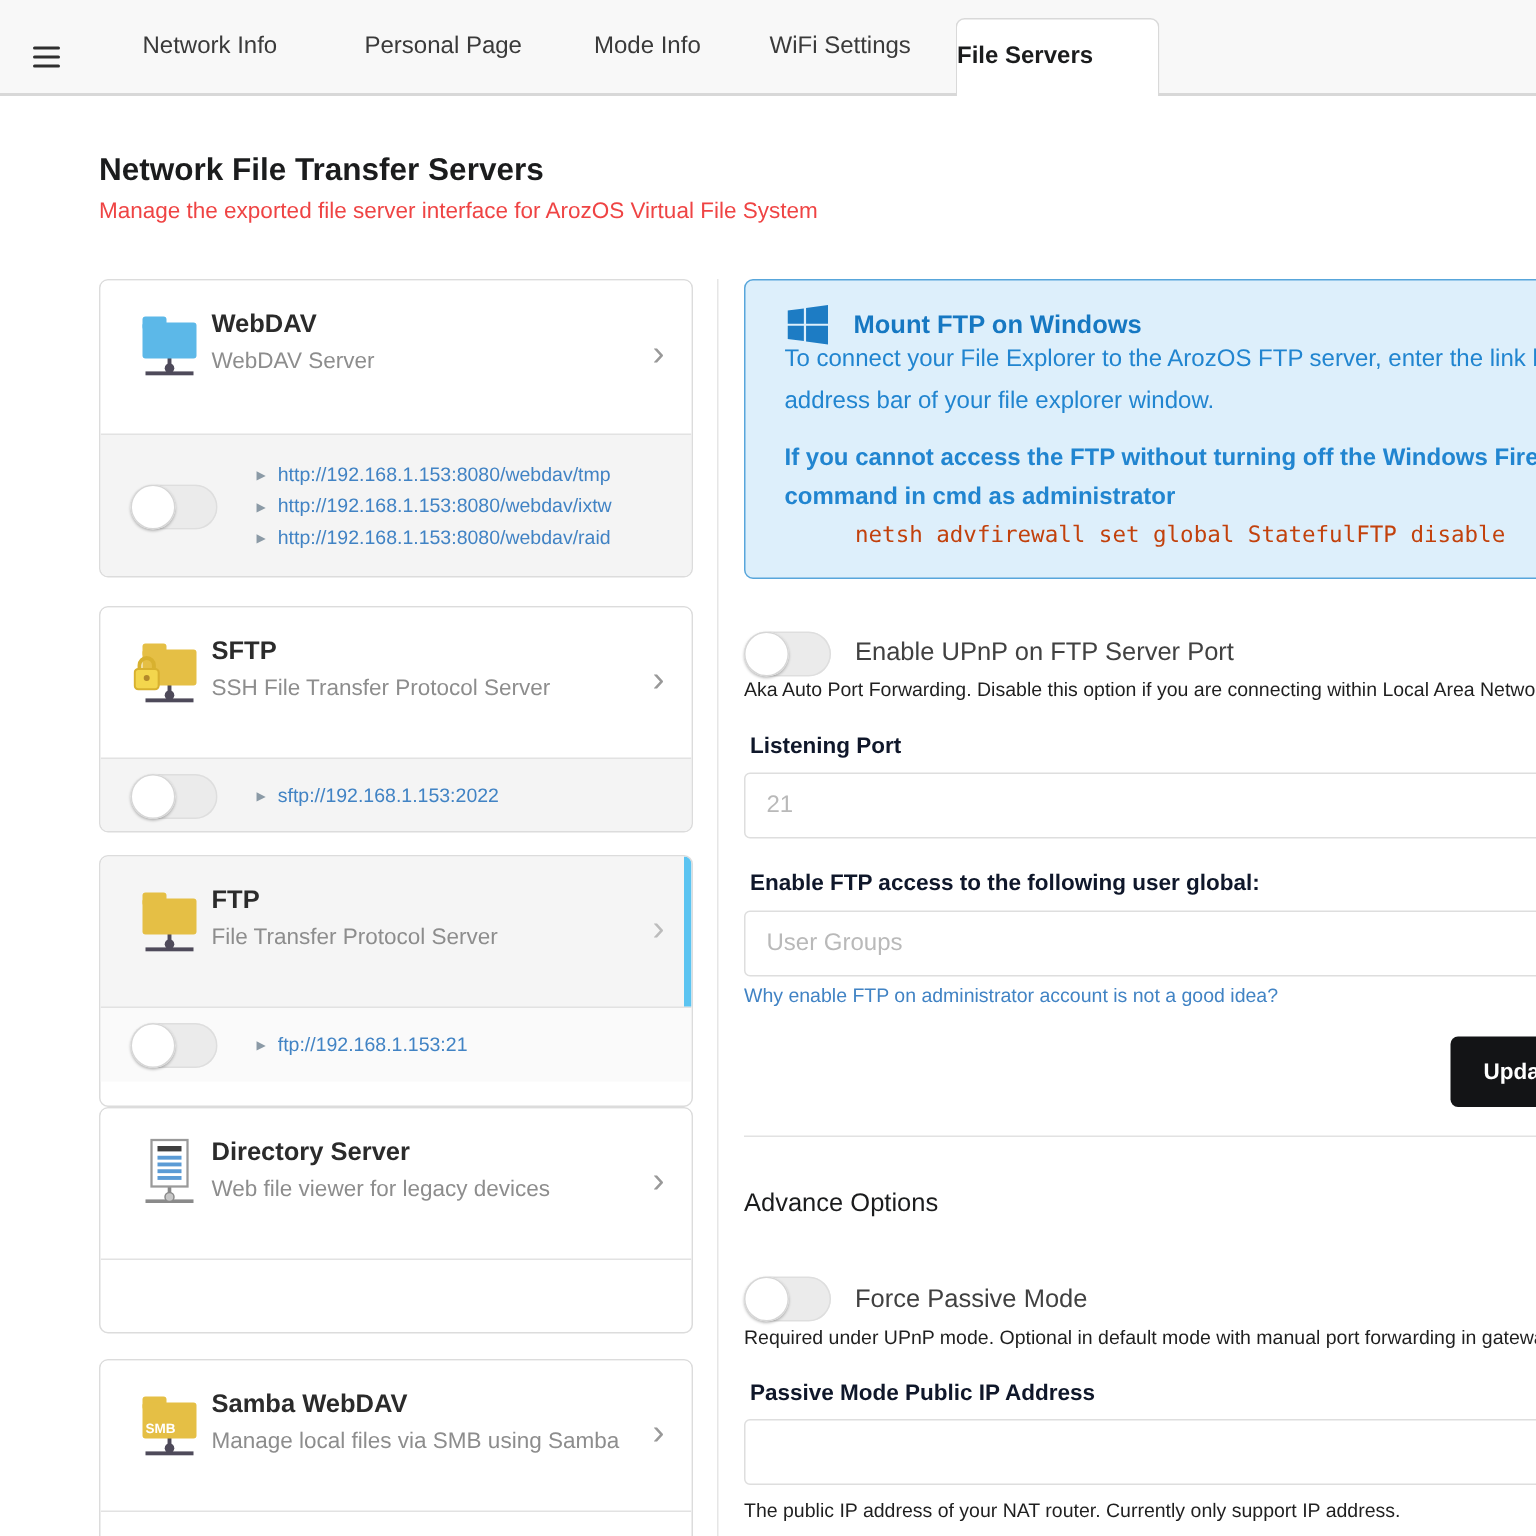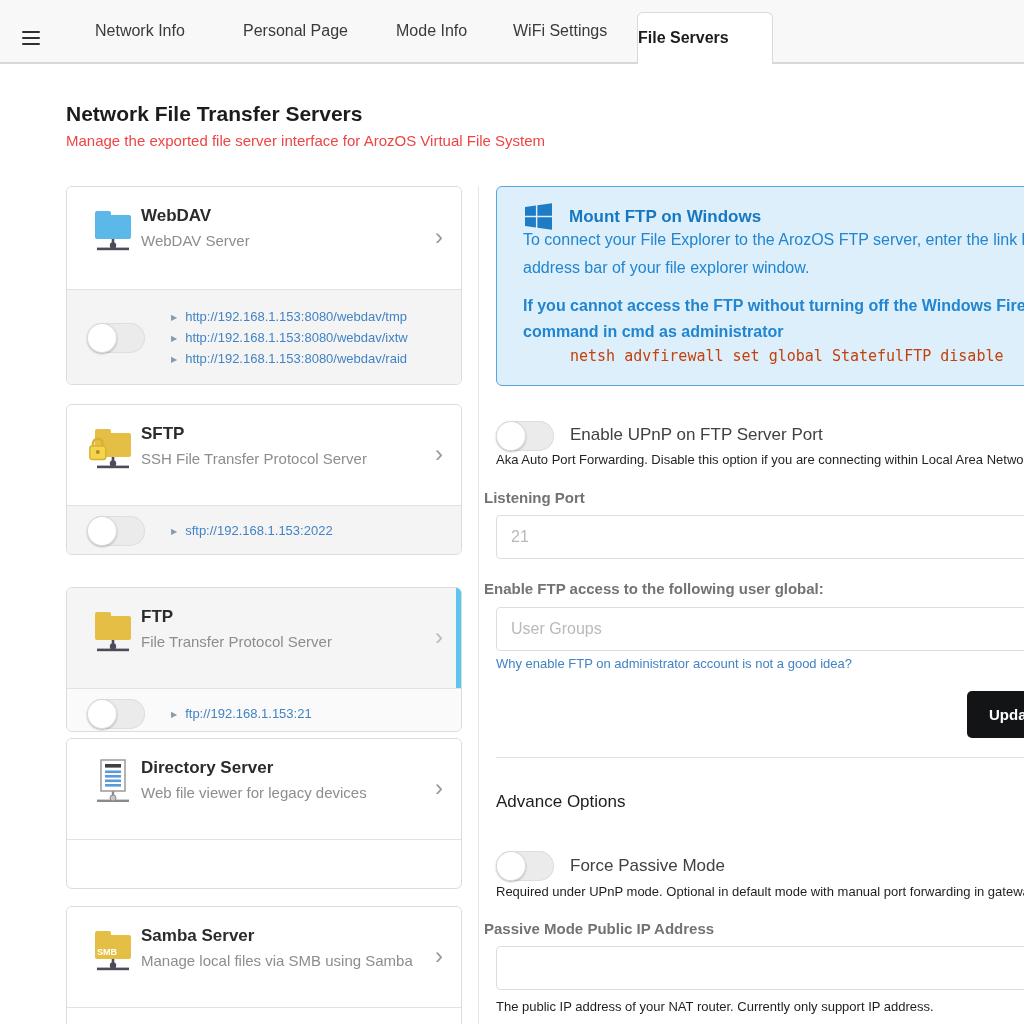--- a/index.html
+++ b/index.html
@@ -45,21 +45,21 @@
   a.url{color:#4183c4;text-decoration:none;cursor:pointer;}
   
   .info-box{position:absolute;left:496px;top:186px;width:560px;height:200px;background:#ddeffb;border:1px solid #58a6db;border-radius:6px;box-sizing:border-box;}
   .win-icon{position:absolute;left:28px;top:16px;}
   .info-title{position:absolute;left:72px;top:20px;font-size:17px;font-weight:bold;color:#1678c2;white-space:nowrap;}
   .info-line{position:absolute;left:26px;font-size:16px;color:#2185d0;white-space:nowrap;}
   .info-line.b{font-weight:bold;}
   .info-cmd{position:absolute;left:26px;font-size:15px;color:#c2410c;font-family:"DejaVu Sans Mono",monospace;white-space:nowrap;margin-left:47px;}
   .r-label{position:absolute;font-size:17px;color:#414141;white-space:nowrap;}
   .r-note{position:absolute;left:496px;font-size:13px;color:#1f1f1f;white-space:nowrap;}
-  .r-bold{position:absolute;left:484px;font-size:15px;font-weight:bold;color:#737373;white-space:nowrap;}
+  .r-bold{position:absolute;left:500px;font-size:15px;font-weight:bold;color:#0f172a;white-space:nowrap;}
   .r-input{position:absolute;left:496px;width:558px;height:44px;border:1px solid #dedede;border-radius:4px;box-sizing:border-box;font-size:16px;padding:0 14px;color:#444;font-family:"Liberation Sans",sans-serif;background:#fff;outline:none;}
   .r-input::placeholder{color:#b9b9b9;}
   .r-link{position:absolute;left:496px;font-size:13px;color:#4183c4;white-space:nowrap;cursor:pointer;text-decoration:none;}
   .update-btn{position:absolute;left:967px;top:691px;width:120px;height:47px;background:#131416;border:none;border-radius:5px;color:#fff;font-weight:bold;font-size:15px;text-align:left;padding:0 0 0 22px;font-family:"Liberation Sans",sans-serif;cursor:pointer;}
   .hdivider{position:absolute;left:496px;top:757px;width:528px;height:1px;background:#e2e2e2;}
   .adv-title{position:absolute;left:496px;top:792px;font-size:17px;font-weight:normal;color:#1b1c1d;}
 </style>
 </head>
 <body>
 
@@ -125,21 +125,21 @@
   <div class="card-bottom gray" style="height:49px">
     <div class="toggle">
         <span class="knob"></span>
       </div>
     <div class="links">
       <div class="link-row"><span class="bullet">▶</span><a class="url">sftp://192.168.1.153:2022</a></div>
     </div>
   </div>
 </div>
 
-<div class="card" style="top:587px;height:145px">
+<div class="card" style="top:570px;height:168px">
   <div class="card-top sel" style="height:100px">
     <svg class="srv-icon" width="48" height="52" viewBox="0 0 48 52">
       <rect x="22.7" y="32" width="2.6" height="10" fill="#4e4a5a"></rect>
       <rect x="8" y="44.6" width="32" height="2.6" fill="#4e4a5a"></rect>
       <circle cx="24" cy="42.5" r="3.2" fill="#4e4a5a"></circle>
       <rect x="6" y="8" width="16" height="9" rx="2" fill="#e5bf45"></rect>
       <rect x="6" y="12" width="36" height="24" rx="2" fill="#e5bf45"></rect>
     </svg>
     <div class="srv-name">FTP</div>
     <div class="srv-desc">File Transfer Protocol Server</div>
@@ -186,21 +186,21 @@
 <div class="card" style="top:906px;height:151px">
   <div class="card-top" style="height:100px">
     <svg class="srv-icon" width="48" height="52" viewBox="0 0 48 52">
       <rect x="22.7" y="32" width="2.6" height="10" fill="#4e4a5a"></rect>
       <rect x="8" y="44.6" width="32" height="2.6" fill="#4e4a5a"></rect>
       <circle cx="24" cy="42.5" r="3.2" fill="#4e4a5a"></circle>
       <rect x="6" y="8" width="16" height="9" rx="2" fill="#e5bf45"></rect>
       <rect x="6" y="12" width="36" height="24" rx="2" fill="#e5bf45"></rect>
       <text x="18" y="32" font-size="9" font-weight="bold" fill="#ffffff" text-anchor="middle" font-family="Liberation Sans, sans-serif">SMB</text>
     </svg>
-    <div class="srv-name">Samba Server</div>
+    <div class="srv-name">Samba WebDAV</div>
     <div class="srv-desc">Manage local files via SMB using Samba</div>
     <div class="chevron">›</div>
   </div>
   <div class="card-bottom green" style="height:49px">
     <div class="toggle on">
         <span class="knob"></span>
       </div>
   </div>
 </div>
 

